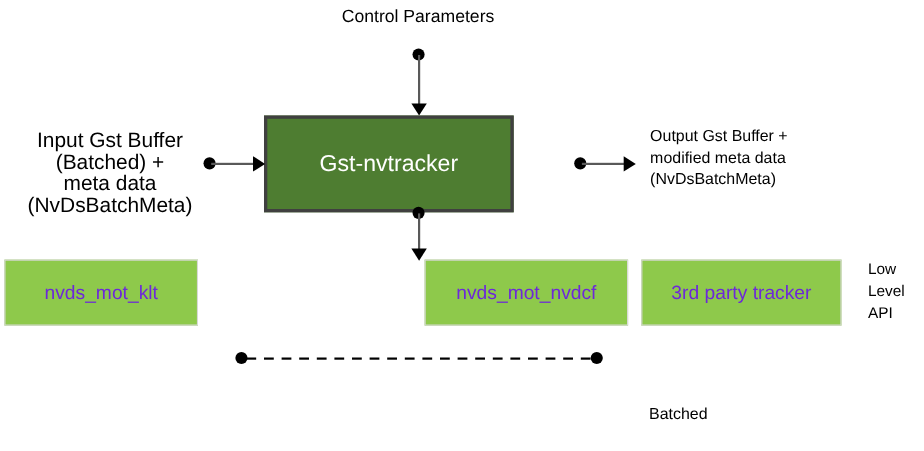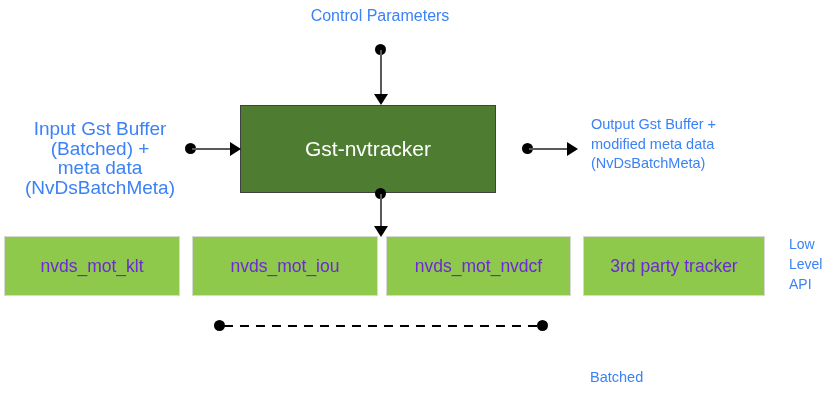--- a/index.html
+++ b/index.html
@@ -15,21 +15,21 @@
     position: relative;
     width: 840px;
     height: 410px;
     background: #ffffff;
     overflow: hidden;
   }
 
   
   .lbl {
     position: absolute;
-    color: #3b82f6;
+    color: #000000;
     font-size: 15px;
     line-height: 19px;
     white-space: pre-line;
   }
   #control-params-label {
     left: 0; top: 6px; width: 760px;
     text-align: center;
     font-size: 16px;
   }
   #input-label {
@@ -60,23 +60,23 @@
   .box {
     position: absolute;
     box-sizing: border-box;
     display: flex;
     align-items: center;
     justify-content: center;
     text-align: center;
   }
   #tracker-box {
     left: 240px; top: 105px;
-    width: 256px; height: 88px;
+    width: 227px; height: 88px;
     background: #4e7d31;
-    border: 1px solid #404040;
+    border: 3px solid #404040;
     color: #ffffff;
     font-size: 21px;
   }
   .ll-box {
     background: #8ec94b;
     border: 1px solid #d8d8d8;
     color: #6d28d9;
     font-size: 17.5px;
     top: 236px;
     height: 60px;
@@ -166,23 +166,20 @@
 modified meta data
 (NvDsBatchMeta)</div>
 
   <div class="dot" style="left:375px; top:188px;"></div>
   <div class="vline" style="left:379.5px; top:194px; height:36px;"></div>
   <div class="arrow-down" style="left:373.5px; top:226px;"></div>
 
   <div class="box ll-box" id="ll-box-klt">
     <span>nvds_mot_klt</span>
   </div>
-  <div class="box ll-box" id="ll-box-iou">
-    <span>nvds_mot_iou</span>
-  </div>
   <div class="box ll-box" id="ll-box-nvdcf">
     <span>nvds_mot_nvdcf</span>
   </div>
   <div class="box ll-box" id="ll-box-3rd">
     <span>3rd party tracker</span>
   </div>
 
   <div class="lbl" id="lowlevel-label">Low
 Level
 API</div>

